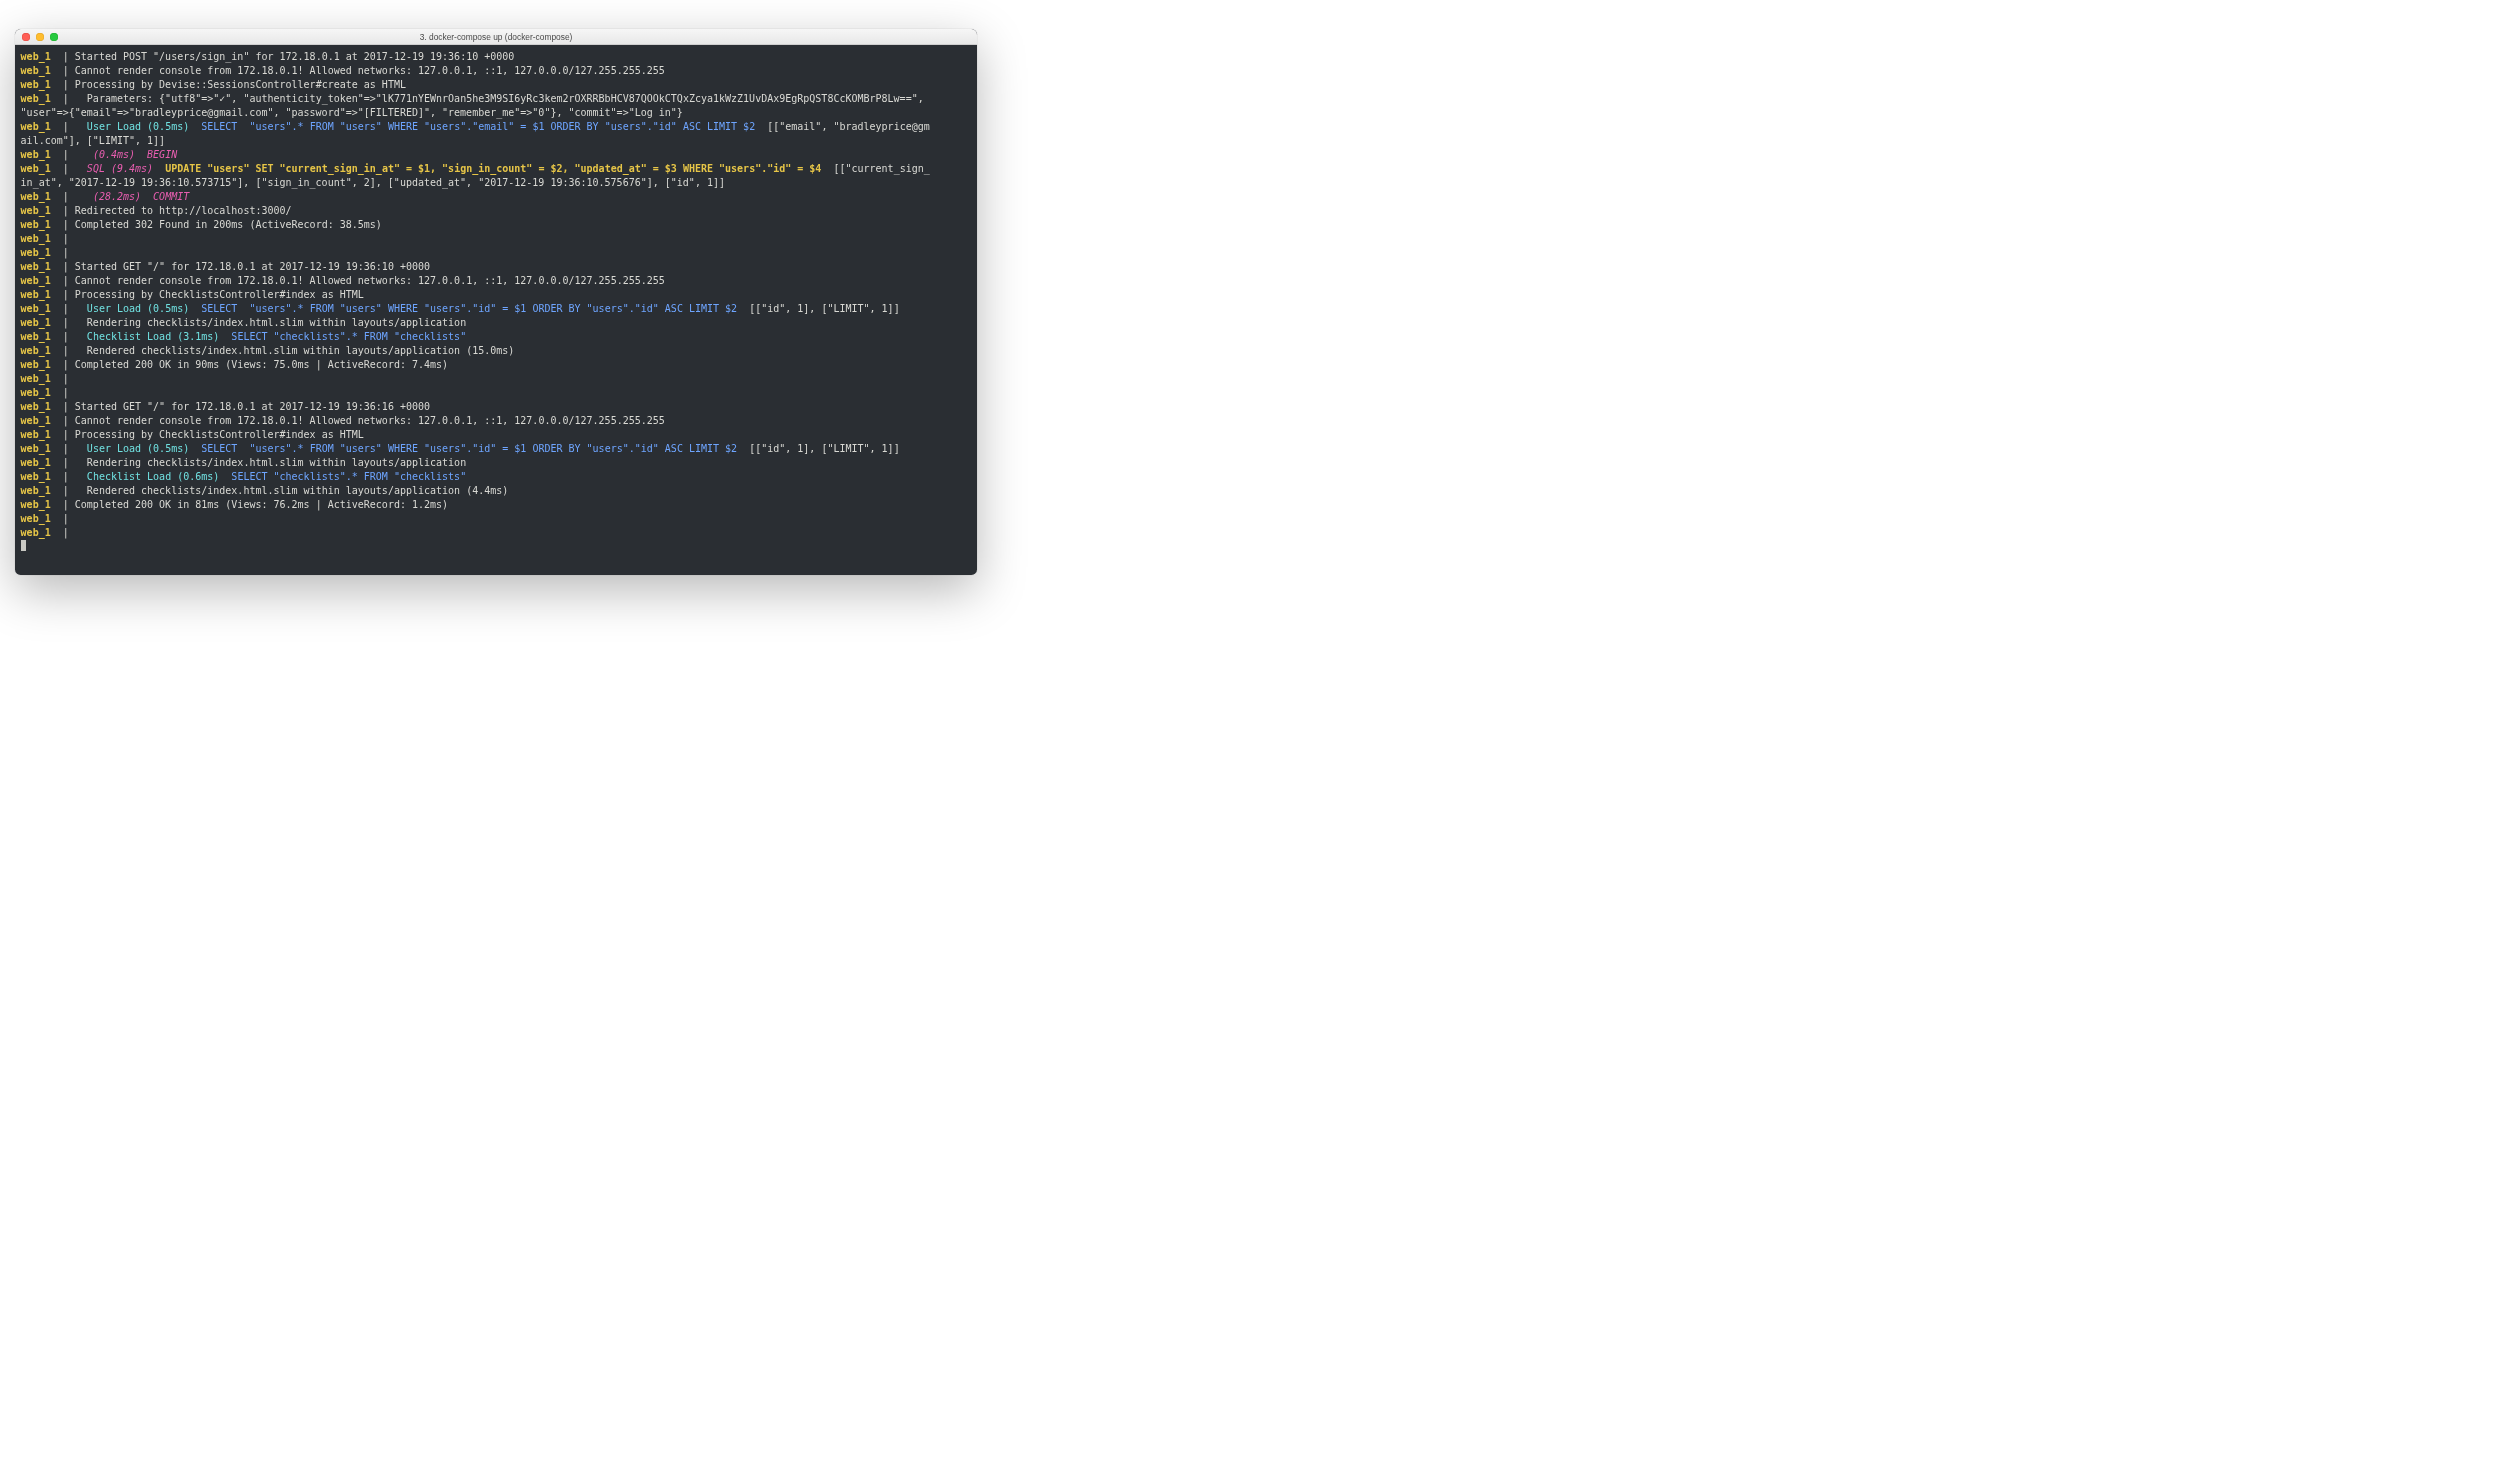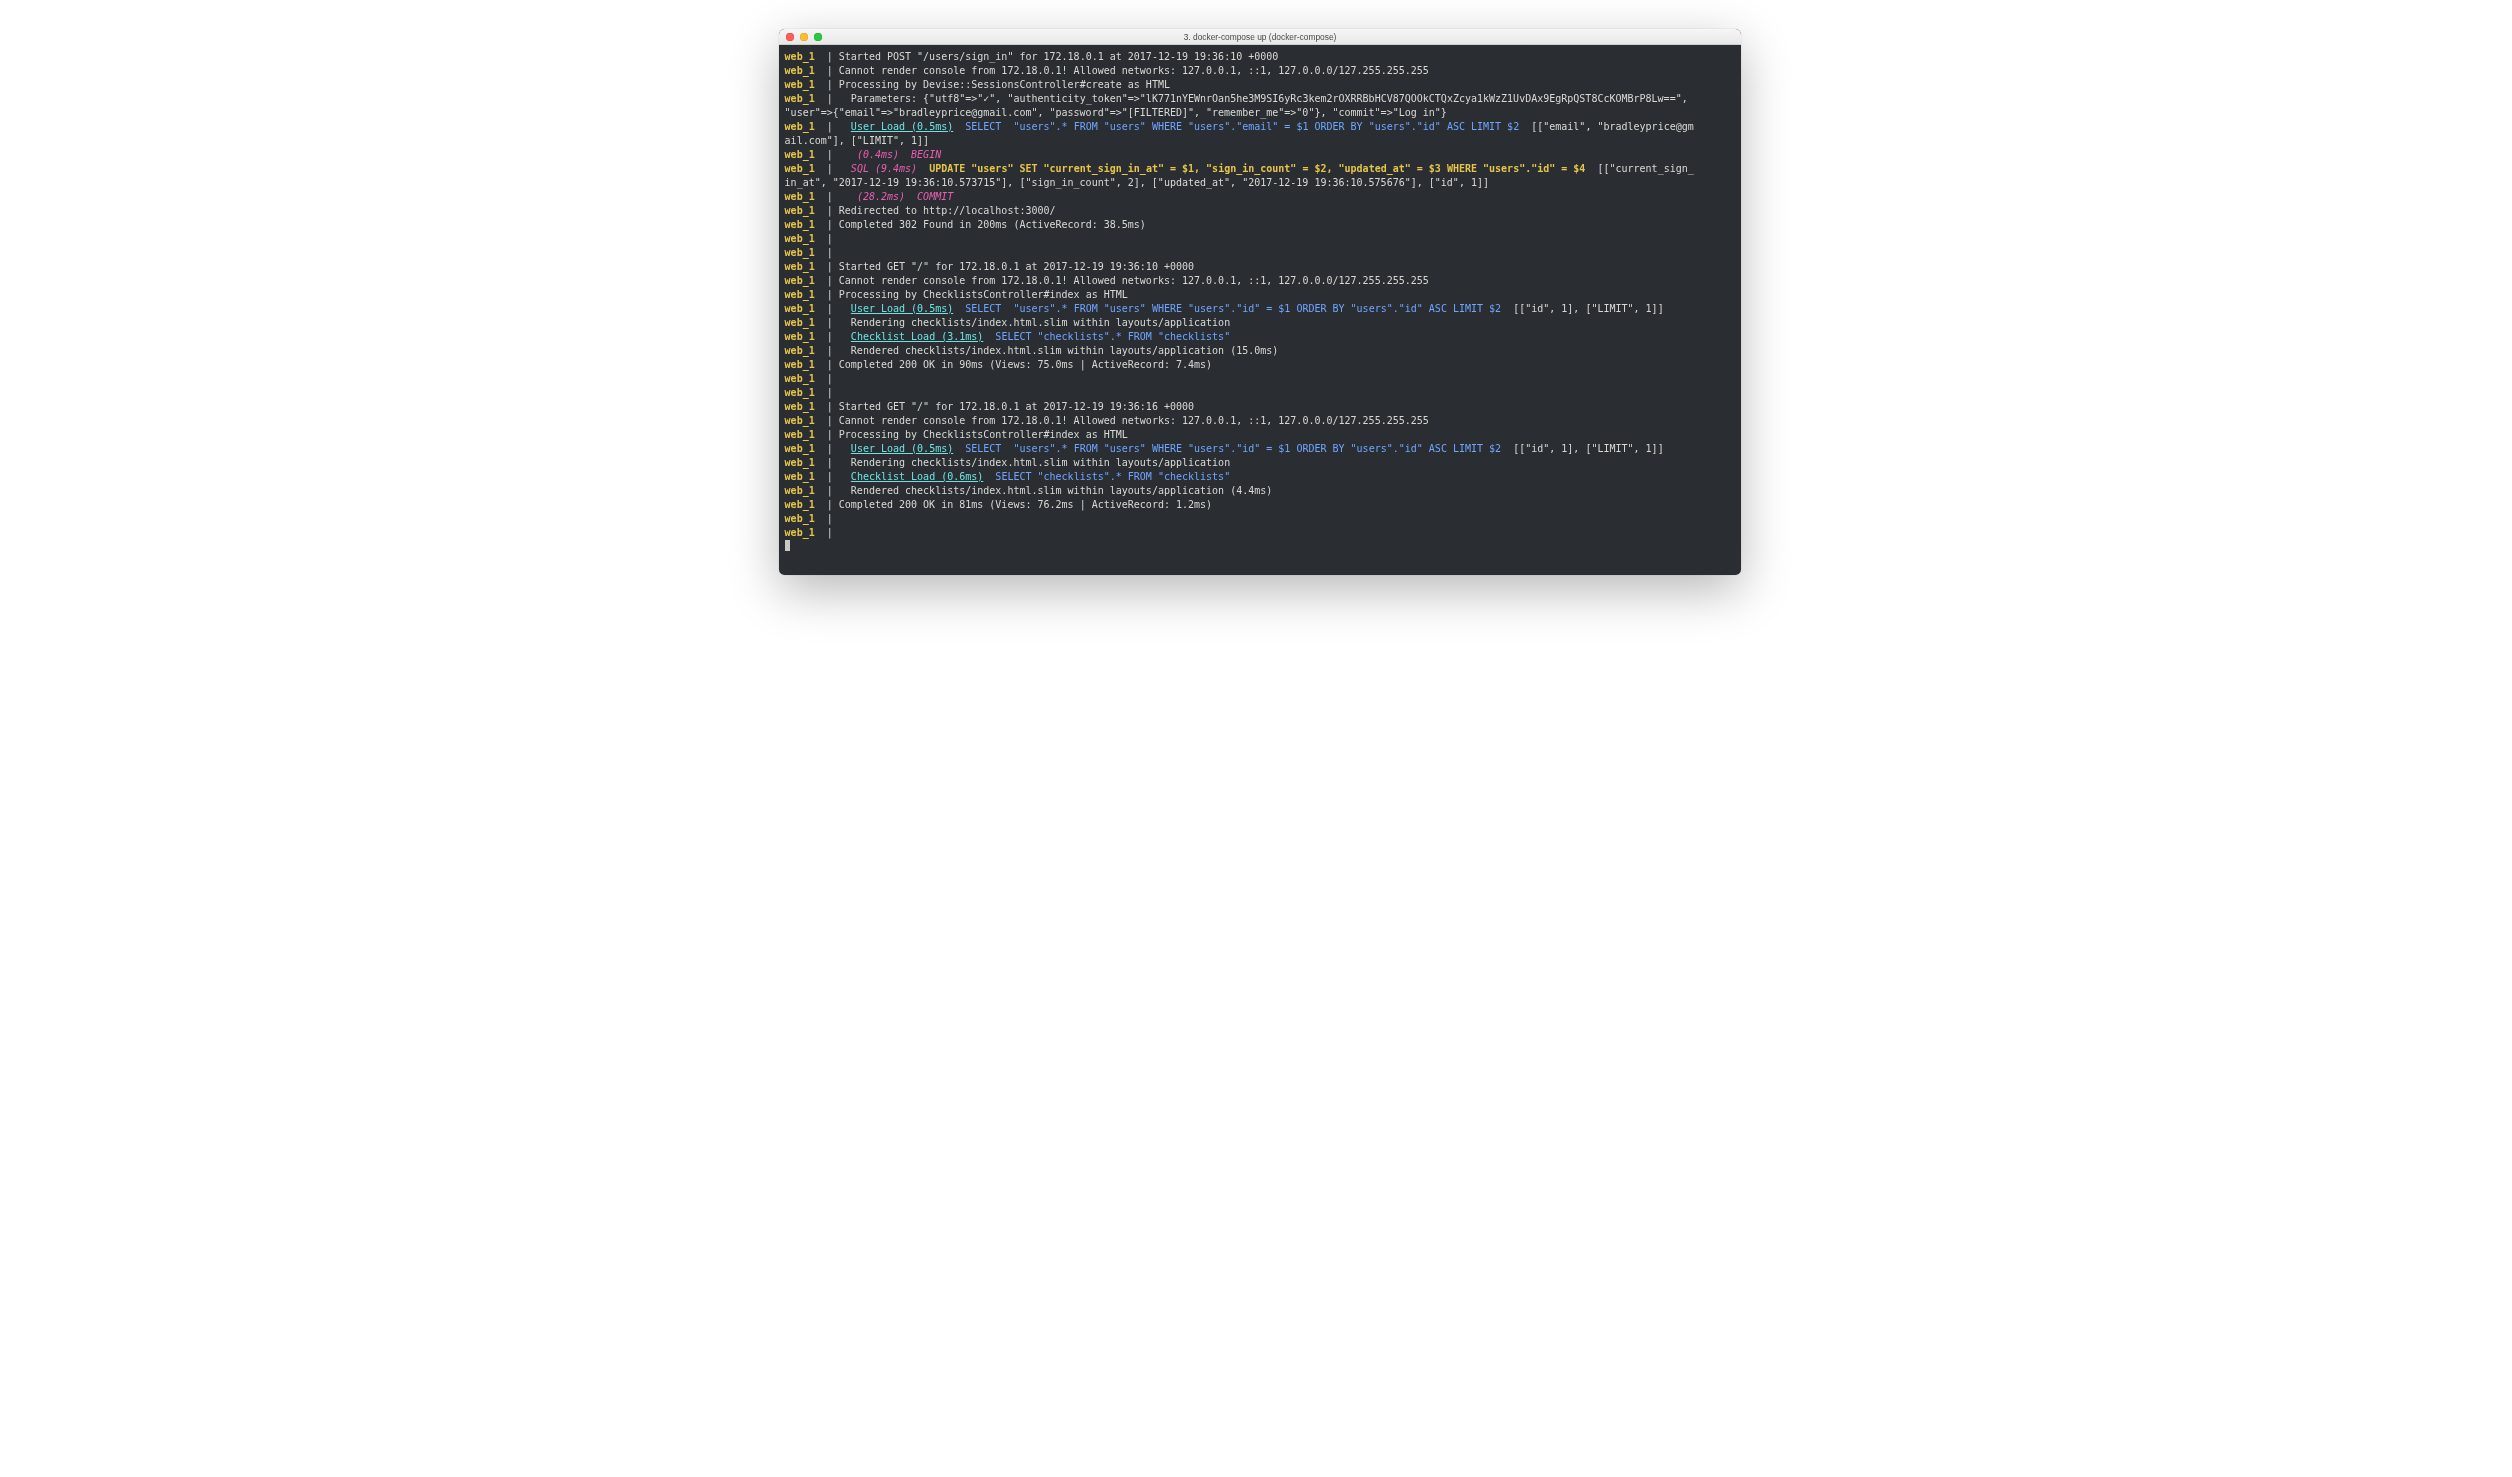--- a/index.html
+++ b/index.html
@@ -20,23 +20,22 @@
     --tl-green-b: #1aab29;
   }
   html, body {
     margin: 0;
     padding: 0;
     background: #fff;
     height: 100%;
     font-family: -apple-system, Helvetica, Arial, sans-serif;
   }
   .stage {
-    padding: 29px 0 0 8px;      
+    padding: 29px 0 0 15px;      
     display: flex;
-    justify-content: center;
   }
   .window {
     width: 962px;
     border-radius: 5.6px;
     overflow: hidden;
     box-shadow: 0 15.4px 49px rgba(0,0,0,0.28), 0 0 0 0.7px rgba(0,0,0,0.05);
     background: var(--bg-term);
   }
   .titlebar {
     height: 15.4px;
@@ -71,21 +70,21 @@
     color: var(--fg-plain);
     padding: 4.2px 5.6px 21px 5.6px;
     white-space: pre;        
     overflow: hidden;
     letter-spacing: 0;
   }
   .row { display: block; }
   .seg { white-space: pre-wrap; }
   .c-plain   { color: var(--fg-plain); }
   .c-yellow  { color: var(--fg-yellow); font-weight: bold; }
-  .c-cyan    { color: var(--fg-cyan); text-decoration: underline; }
+  .c-cyan    { color: var(--fg-cyan); }
   .c-magenta { color: var(--fg-magenta); font-style: italic; }
   .c-blue    { color: var(--fg-blue); }
   .cursor {
     display: inline-block;
     width: 5.6px; height: 11.2px;
     background: #c9c9c4;
     vertical-align: -1.4px;
   }
 </style>
 </head>

